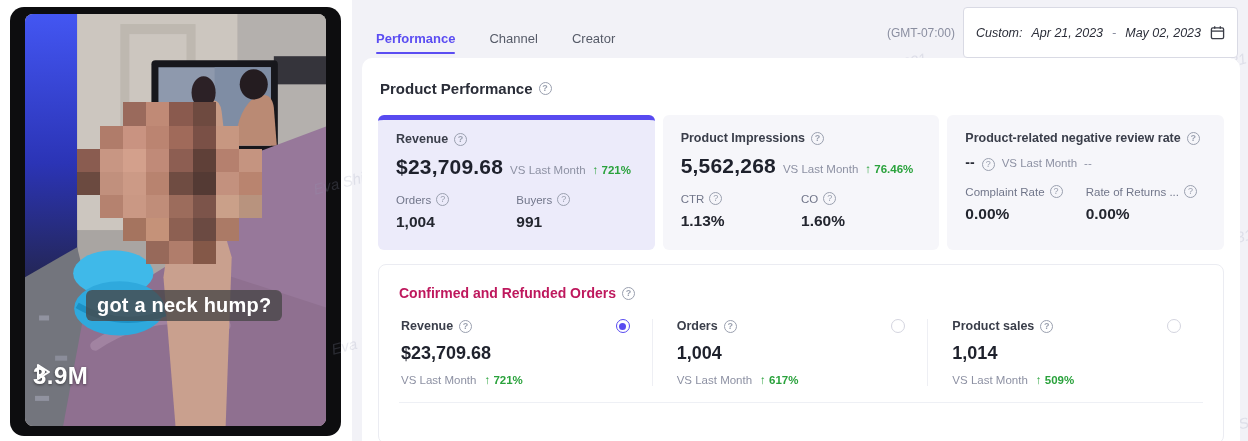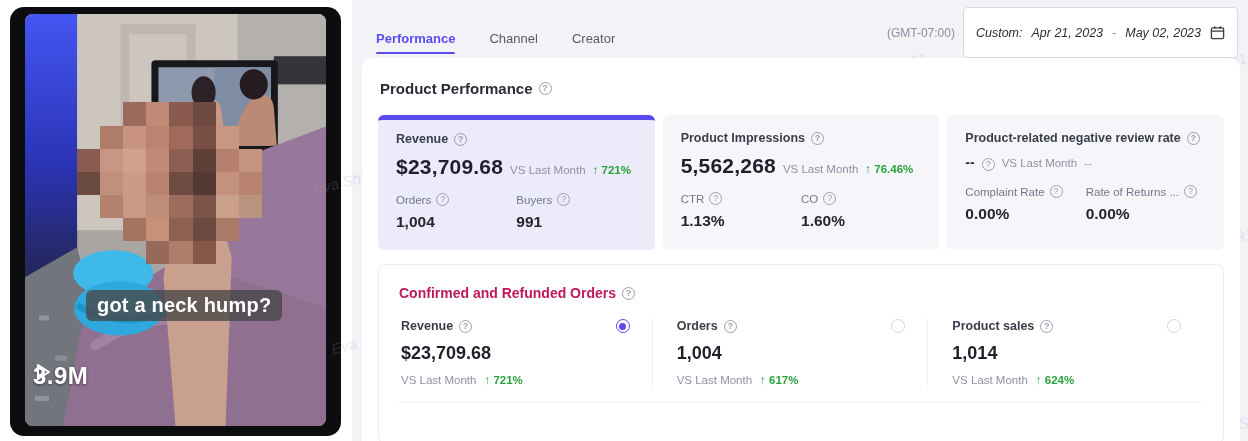--- a/index.html
+++ b/index.html
@@ -368,21 +368,21 @@
 
           <div class="tile">
             <div class="tile-head">
               <span>Product sales</span>
               <span class="help"></span>
               <span class="radio"></span>
             </div>
             <div class="tile-val">1,014</div>
             <div class="tile-vs">
               <span class="vs">VS Last Month</span>
-              <span class="chg">624%</span>
+              <span class="chg">509%</span>
             </div>
           </div>
         </div>
         <div class="bottom-line"></div>
       </div>
     </div>
   </div>
 </div>
 
 </body></html>

